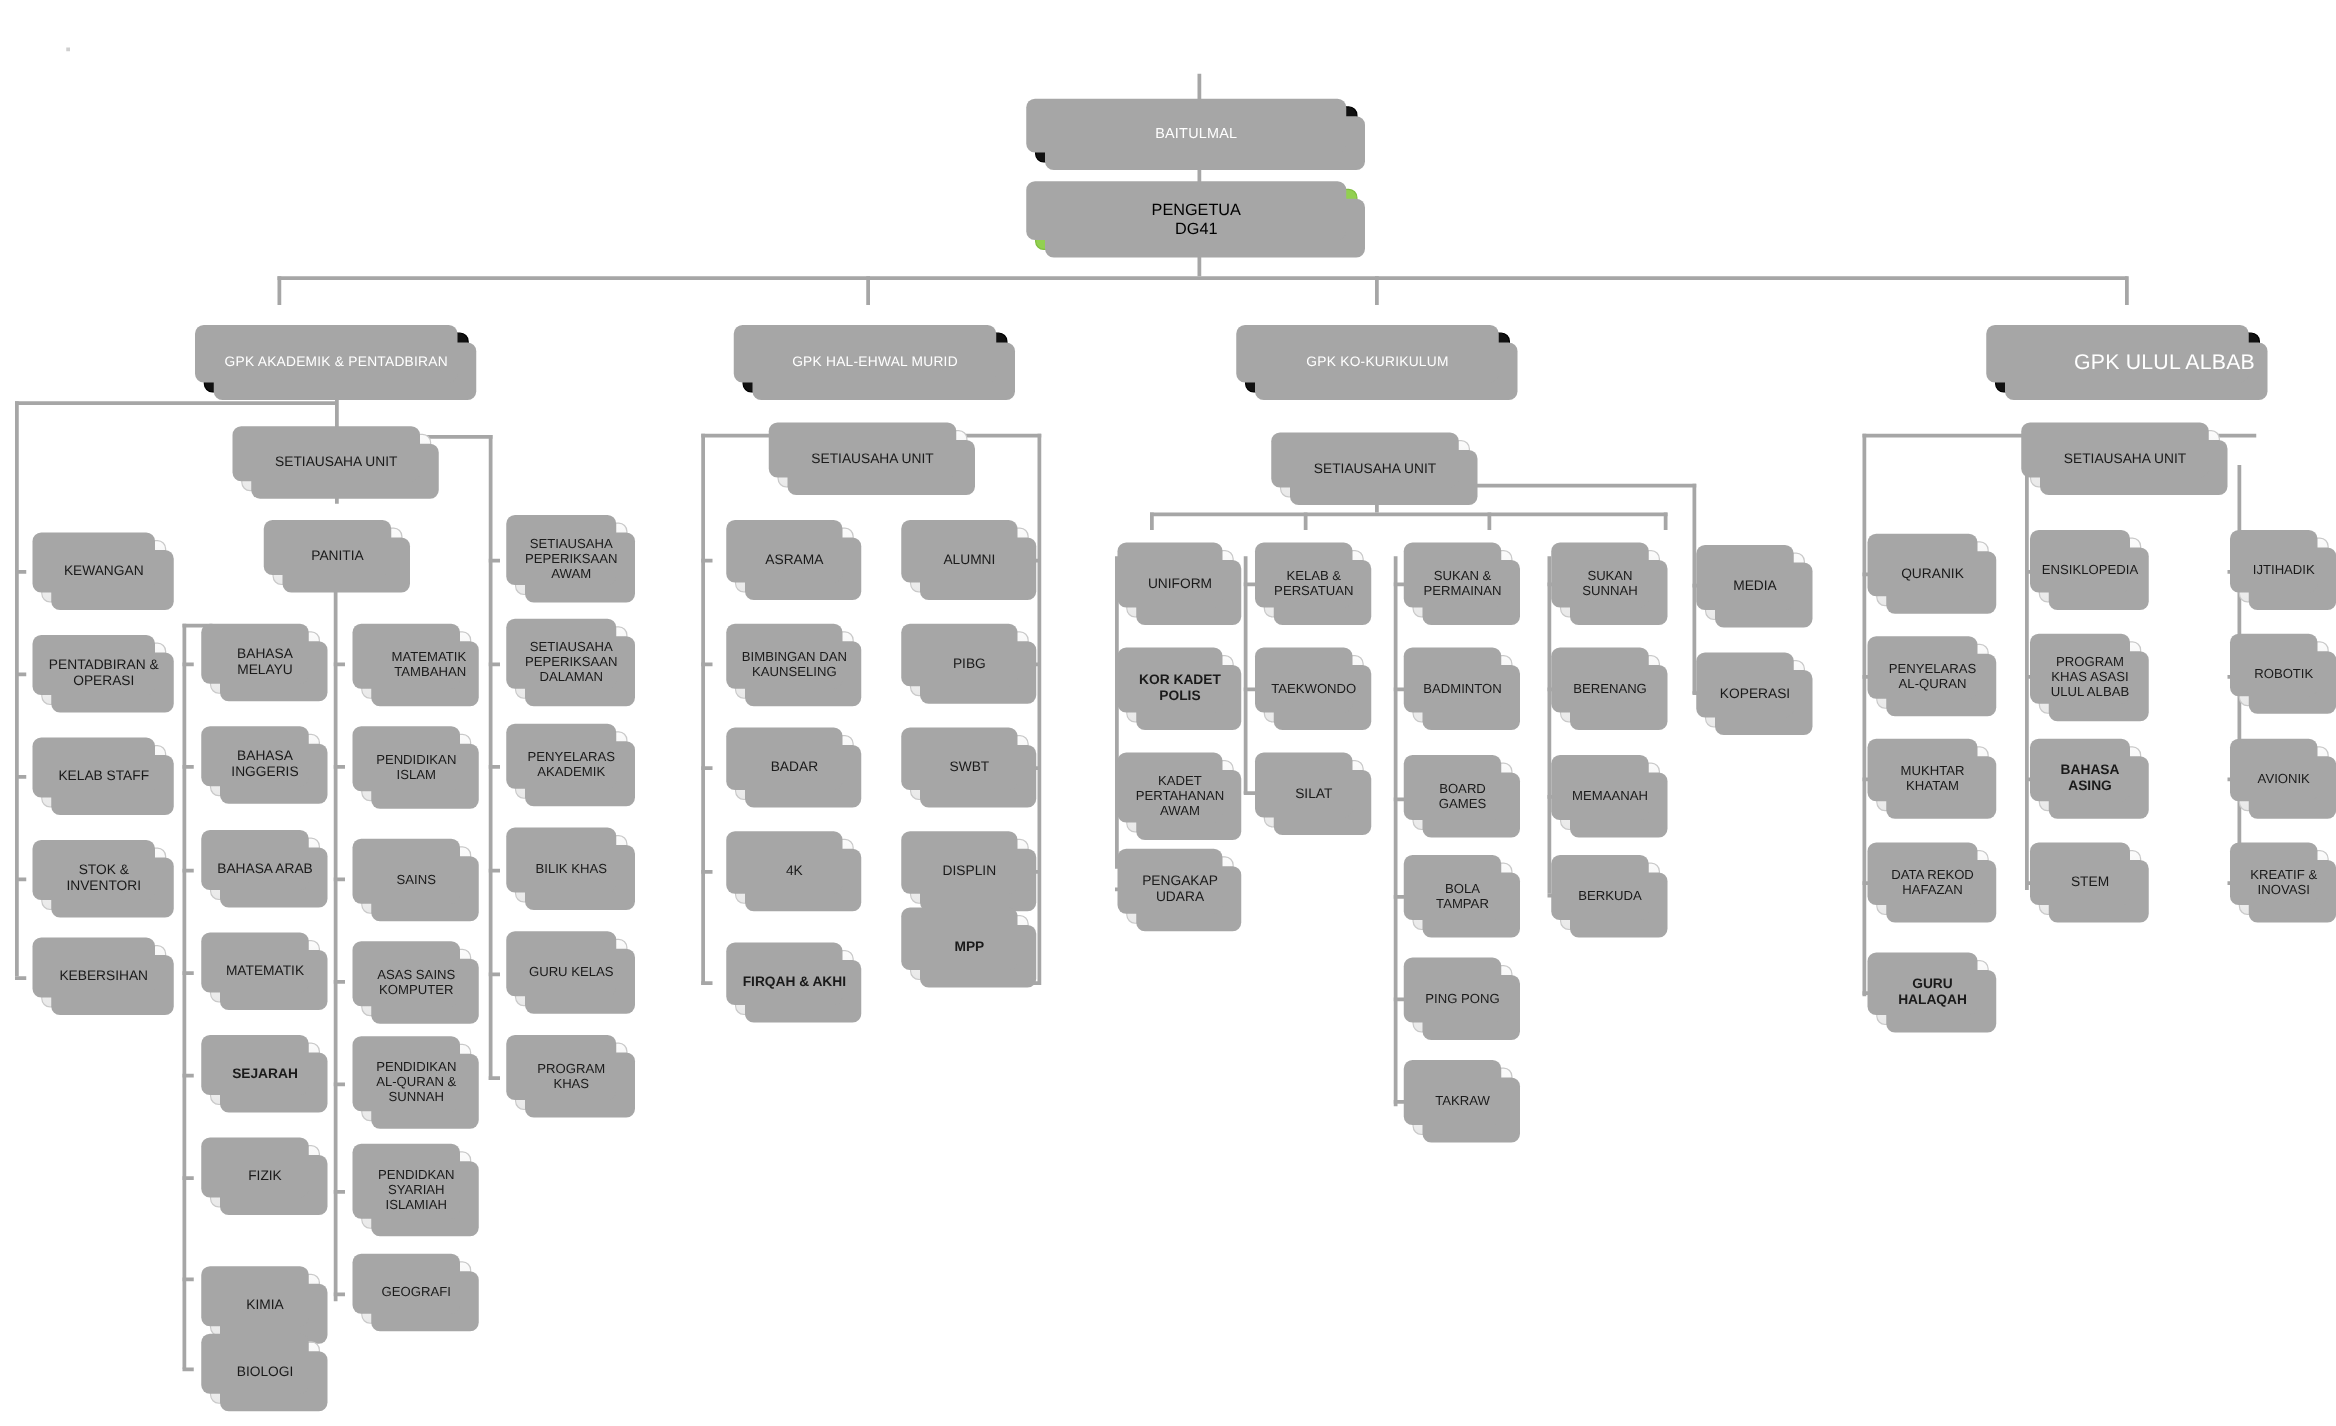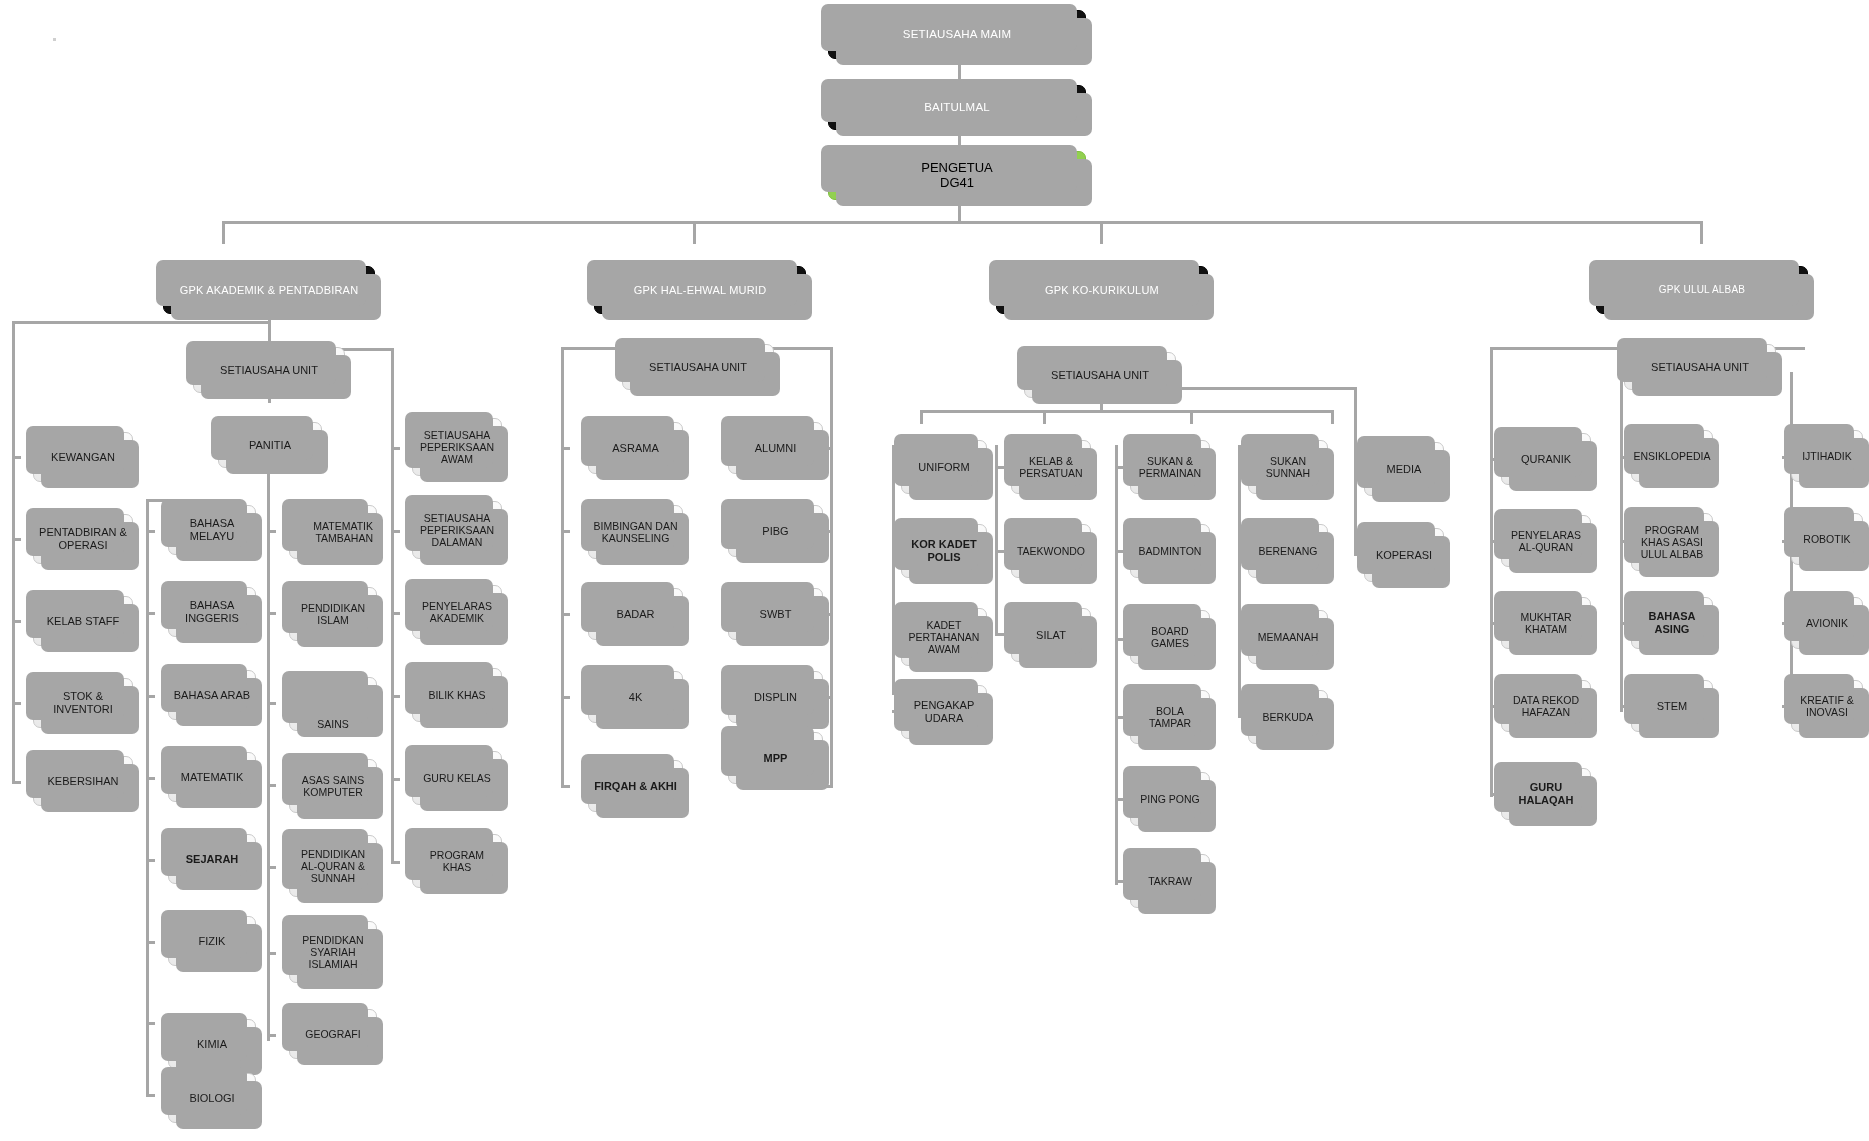--- a/index.html
+++ b/index.html
@@ -240,41 +240,38 @@
 
   <div class="ln h" style="left:1700px; top:347px; width:105px;"></div>
   <div class="ln v" style="left:1790px; top:372px; height:340px;"></div>
   <div class="stub" style="left:1782px; top:456px;"></div>
   <div class="stub" style="left:1782px; top:540px;"></div>
   <div class="stub" style="left:1782px; top:622px;"></div>
   <div class="stub" style="left:1782px; top:705px;"></div>
 
   <div class="speck" style="left:53px; top:38px;"></div>
 
-  <div class="node dark" style="left:828px; top:10px; width:258px; height:49px;">
-    <span class="lbl">SETIAUSAHA MAIM</span>
-  </div>
   <div class="node dark" style="left:828px; top:85px; width:258px; height:45px;">
     <span class="lbl">BAITULMAL</span>
   </div>
   <div class="node green" style="left:828px; top:151px; width:258px; height:49px; flex-direction:column;">
     <span class="lbl">PENGETUA</span>
     <span class="lbl">DG41</span>
   </div>
 
   <div class="node dark" style="left:163px; top:266px; width:212px; height:48px; font-size:11px;">
     <span class="lbl">GPK AKADEMIK &amp; PENTADBIRAN</span>
   </div>
   <div class="node dark" style="left:996px; top:266px; width:212px; height:48px; font-size:11px;">
     <span class="lbl">GPK KO-KURIKULUM</span>
   </div>
   <div class="node dark" style="left:594px; top:266px; width:212px; height:48px; font-size:11px;">
     <span class="lbl">GPK HAL-EHWAL MURID</span>
   </div>
-  <div class="node dark" style="left:1596px; top:266px; width:212px; height:48px; font-size:10px;">
+  <div class="node dark" style="left:1596px; top:266px; width:212px; height:48px; font-size:17px;text-align:right;">
     <span class="lbl">GPK ULUL ALBAB</span>
   </div>
 
   <div class="node light" style="left:193px; top:347px; width:152px; height:46px;">
     <span class="lbl">SETIAUSAHA UNIT</span>
   </div>
   <div class="node light" style="left:622px; top:344px; width:152px; height:46px;">
     <span class="lbl">SETIAUSAHA UNIT</span>
   </div>
   <div class="node light" style="left:1024px; top:352px; width:152px; height:46px;">
@@ -328,21 +325,21 @@
   <div class="node light" style="left:168px; top:1073px; width:88px; height:50px;">
     <span class="lbl">BIOLOGI</span>
   </div>
 
   <div class="node light sm" style="left:289px; top:505px; width:88px; height:54px;text-align:right;">
     <span class="lbl">MATEMATIK TAMBAHAN</span>
   </div>
   <div class="node light sm" style="left:289px; top:587px; width:88px; height:54px;">
     <span class="lbl">PENDIDIKAN ISLAM</span>
   </div>
-  <div class="node light sm" style="left:289px; top:677px; width:88px; height:54px;align-items:flex-end;">
+  <div class="node light sm" style="left:289px; top:677px; width:88px; height:54px;">
     <span class="lbl">SAINS</span>
   </div>
   <div class="node light sm" style="left:289px; top:759px; width:88px; height:54px;">
     <span class="lbl">ASAS SAINS KOMPUTER</span>
   </div>
   <div class="node light sm" style="left:289px; top:835px; width:88px; height:62px;">
     <span class="lbl">PENDIDIKAN AL-QURAN &amp; SUNNAH</span>
   </div>
   <div class="node light sm" style="left:289px; top:921px; width:88px; height:62px;">
     <span class="lbl">PENDIDKAN SYARIAH ISLAMIAH</span>

